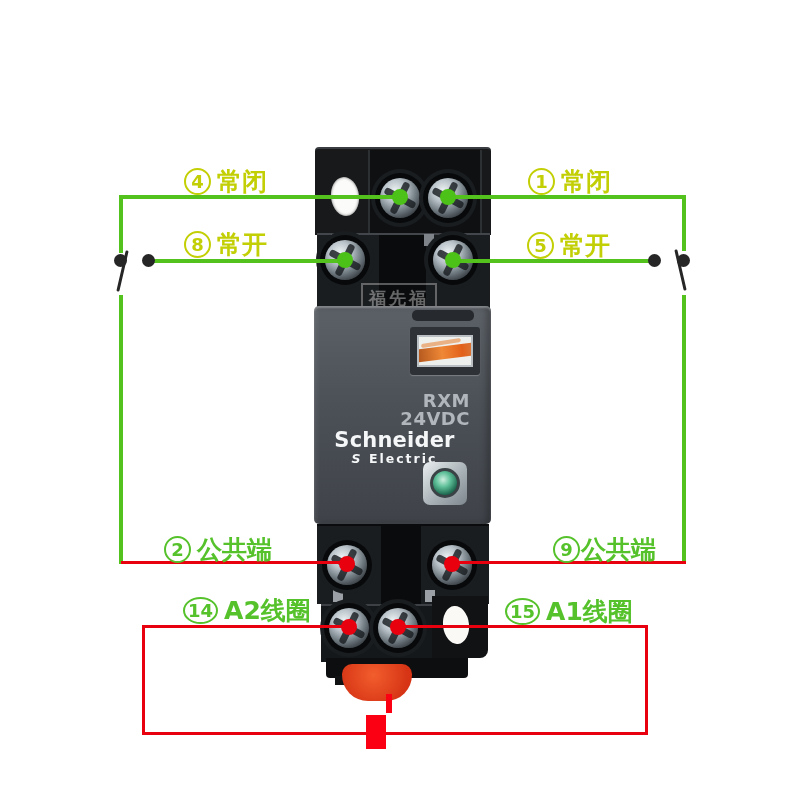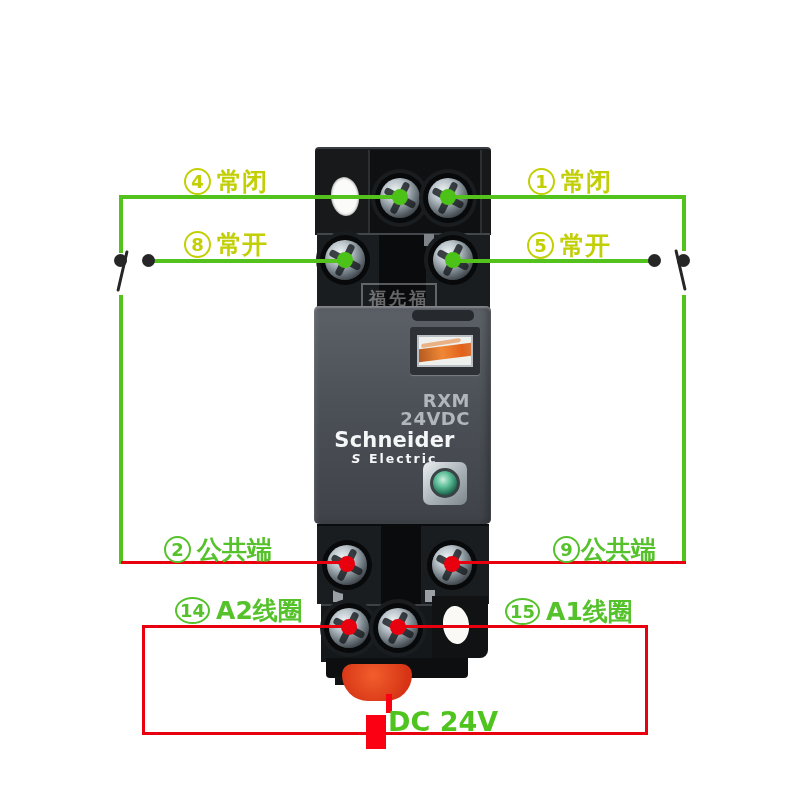--- a/index.html
+++ b/index.html
@@ -162,21 +162,20 @@
   <div class="dot gn" style="left:440px;top:189px;"></div>
   <div class="dot gn" style="left:337px;top:252px;"></div>
   <div class="dot gn" style="left:445px;top:252px;"></div>
   <div class="dot rd" style="left:339px;top:556px;"></div>
   <div class="dot rd" style="left:444px;top:556px;"></div>
   <div class="dot rd" style="left:341px;top:619px;"></div>
   <div class="dot rd" style="left:390px;top:619px;"></div>
 
   <div class="batt-stub"></div>
   <div class="batt"></div>
-  <div class="dcv">DC 24V</div>
 
   <div class="anno yg" style="left:184px;top:168px;">
     <span class="circ">4</span>
     <span>常闭</span>
   </div>
   <div class="anno yg" style="left:528px;top:168px;">
     <span class="circ">1</span>
     <span>常闭</span>
   </div>
   <div class="anno yg" style="left:184px;top:231px;">
@@ -188,21 +187,21 @@
     <span>常开</span>
   </div>
   <div class="anno gr" style="left:164px;top:536px;">
     <span class="circ">2</span>
     <span>公共端</span>
   </div>
   <div class="anno gr" style="left:553px;top:536px;gap:1px;">
     <span class="circ">9</span>
     <span>公共端</span>
   </div>
-  <div class="anno gr" style="left:175px;top:597px;">
+  <div class="anno gr" style="left:183px;top:597px;">
     <span class="circ">14</span>
     <span>A2线圈</span>
   </div>
   <div class="anno gr" style="left:505px;top:598px;">
     <span class="circ">15</span>
     <span>A1线圈</span>
   </div>
 
 </div>
 

